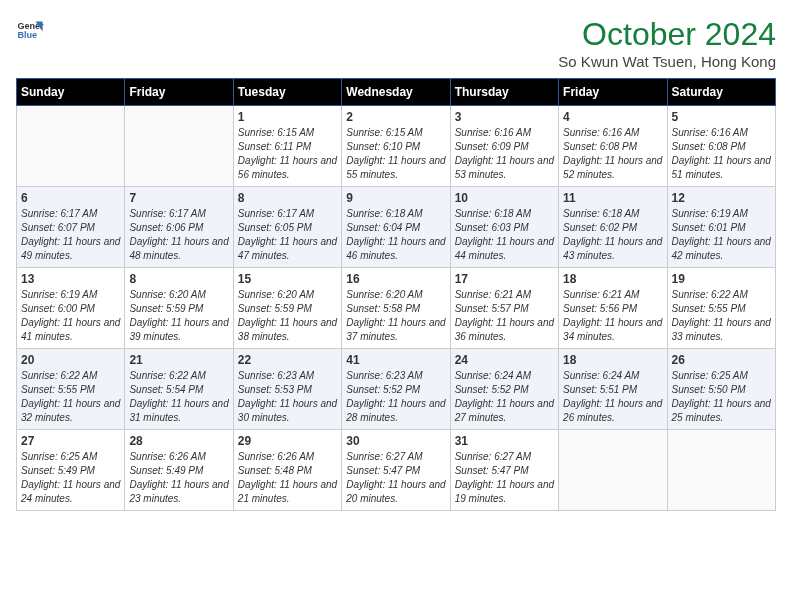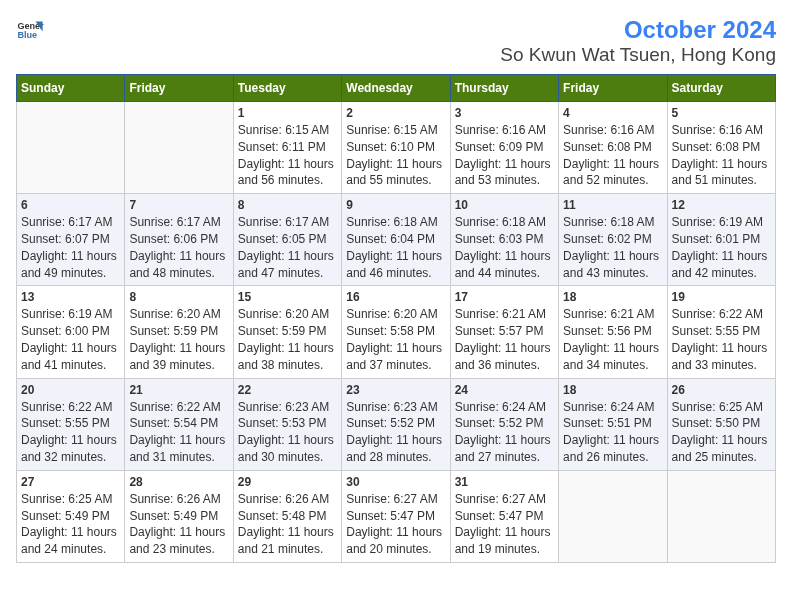--- a/index.html
+++ b/index.html
@@ -28,35 +28,35 @@
       line-height: 1.2;
     }
     .logo-icon {
       width: 28px;
       height: 28px;
     }
     .title-block {
       text-align: right;
     }
     .calendar-title {
-      font-size: 24px;
-      font-weight: bold;
-      color: #3b82f6;
+      font-size: 32px;
+      font-weight: normal;
+      color: #15803d;
     }
     .calendar-subtitle {
-      font-size: 19px;
+      font-size: 15px;
       color: #444;
     }
     table {
       width: 100%;
       border-collapse: collapse;
       font-size: 11px;
     }
     thead tr th {
-      background: #4d7c0f;
+      background: #000000;
       color: #fff;
       padding: 6px 4px;
       text-align: left;
       font-size: 12px;
       font-weight: bold;
       border: 1px solid #2a5a99;
     }
     tbody tr td {
       border: 1px solid #ccc;
       vertical-align: top;
@@ -75,23 +75,24 @@
     tbody tr:nth-child(even) td.empty {
       background: #eef2f8;
     }
     .day-num {
       font-weight: bold;
       font-size: 12px;
       display: block;
       margin-bottom: 2px;
     }
     .day-detail {
-      font-size: 12px;
+      font-size: 10px;
       line-height: 1.4;
       color: #333;
+      font-style: italic;
     }
   </style>
 </head>
 <body>
 
 <div class="header">
   <div class="logo">
     <svg class="logo-icon" viewBox="0 0 40 40" xmlns="http://www.w3.org/2000/svg">
       <text x="2" y="18" font-size="13" font-weight="bold" fill="#333">General</text>
       <text x="2" y="32" font-size="13" font-weight="bold" fill="#3572b0">Blue</text>
@@ -254,21 +255,21 @@
 Sunset: 5:54 PM
 Daylight: 11 hours and 31 minutes.</div>
         </td>
         <td>
           <span class="day-num">22</span>
           <div class="day-detail" style="white-space: pre-line;">Sunrise: 6:23 AM
 Sunset: 5:53 PM
 Daylight: 11 hours and 30 minutes.</div>
         </td>
         <td>
-          <span class="day-num">23</span>
+          <span class="day-num">41</span>
           <div class="day-detail" style="white-space: pre-line;">Sunrise: 6:23 AM
 Sunset: 5:52 PM
 Daylight: 11 hours and 28 minutes.</div>
         </td>
         <td>
           <span class="day-num">24</span>
           <div class="day-detail" style="white-space: pre-line;">Sunrise: 6:24 AM
 Sunset: 5:52 PM
 Daylight: 11 hours and 27 minutes.</div>
         </td>

